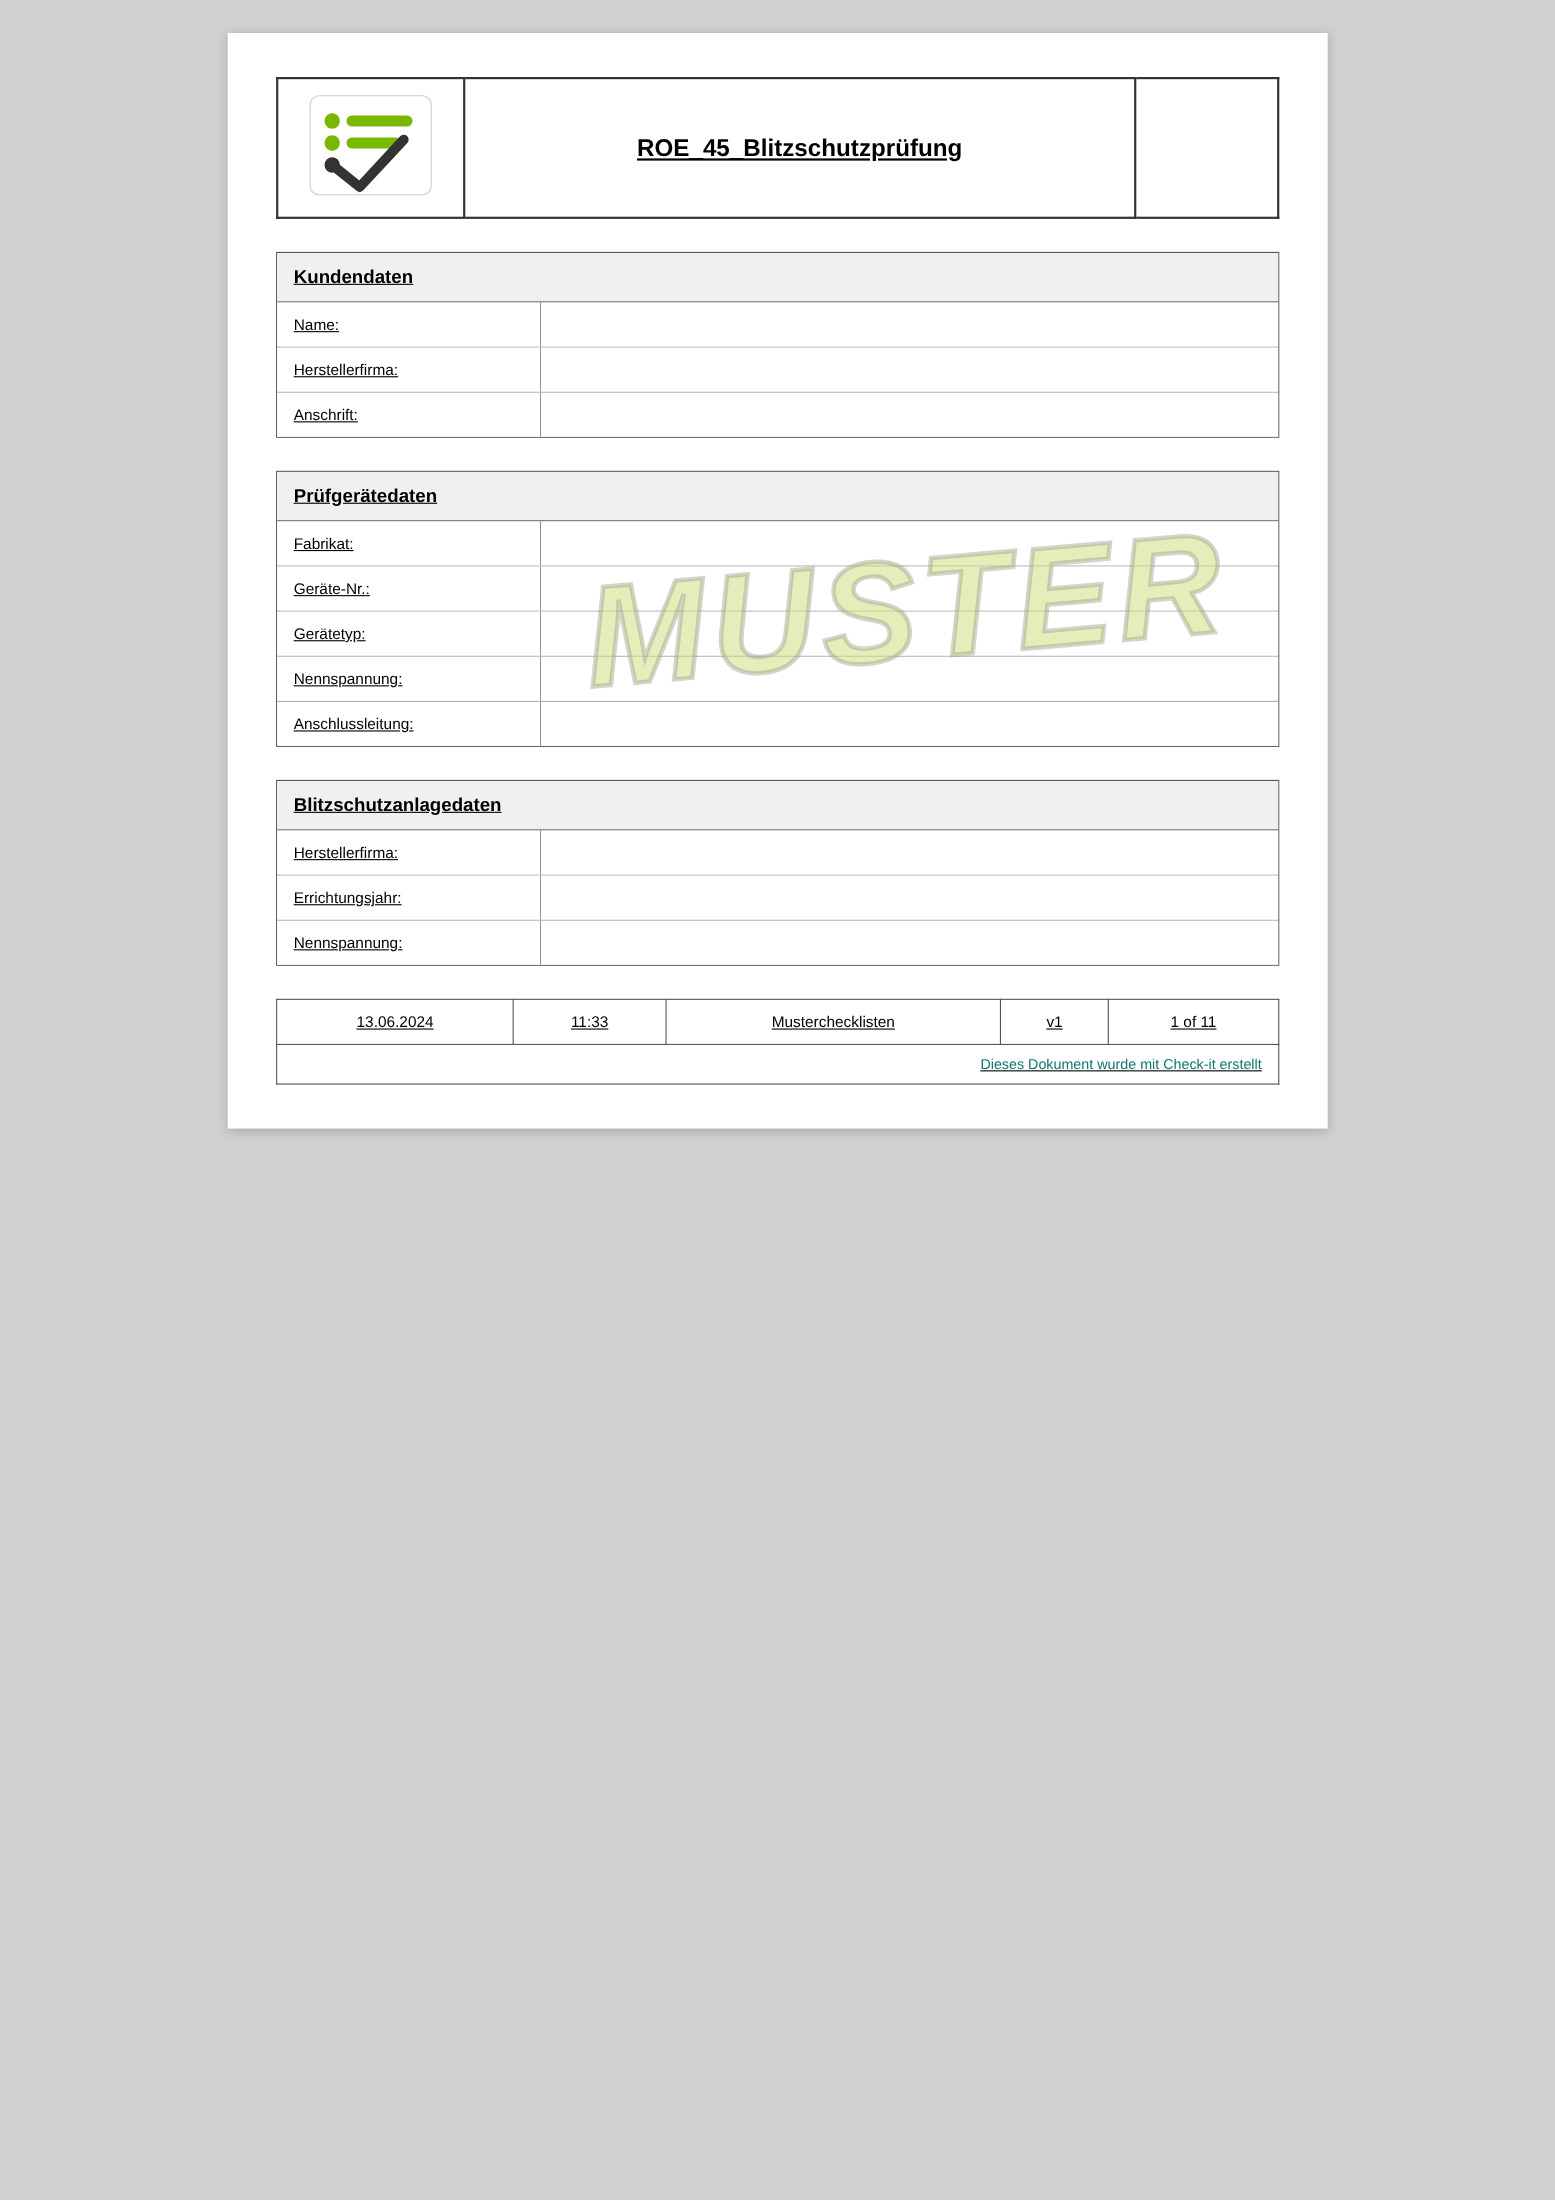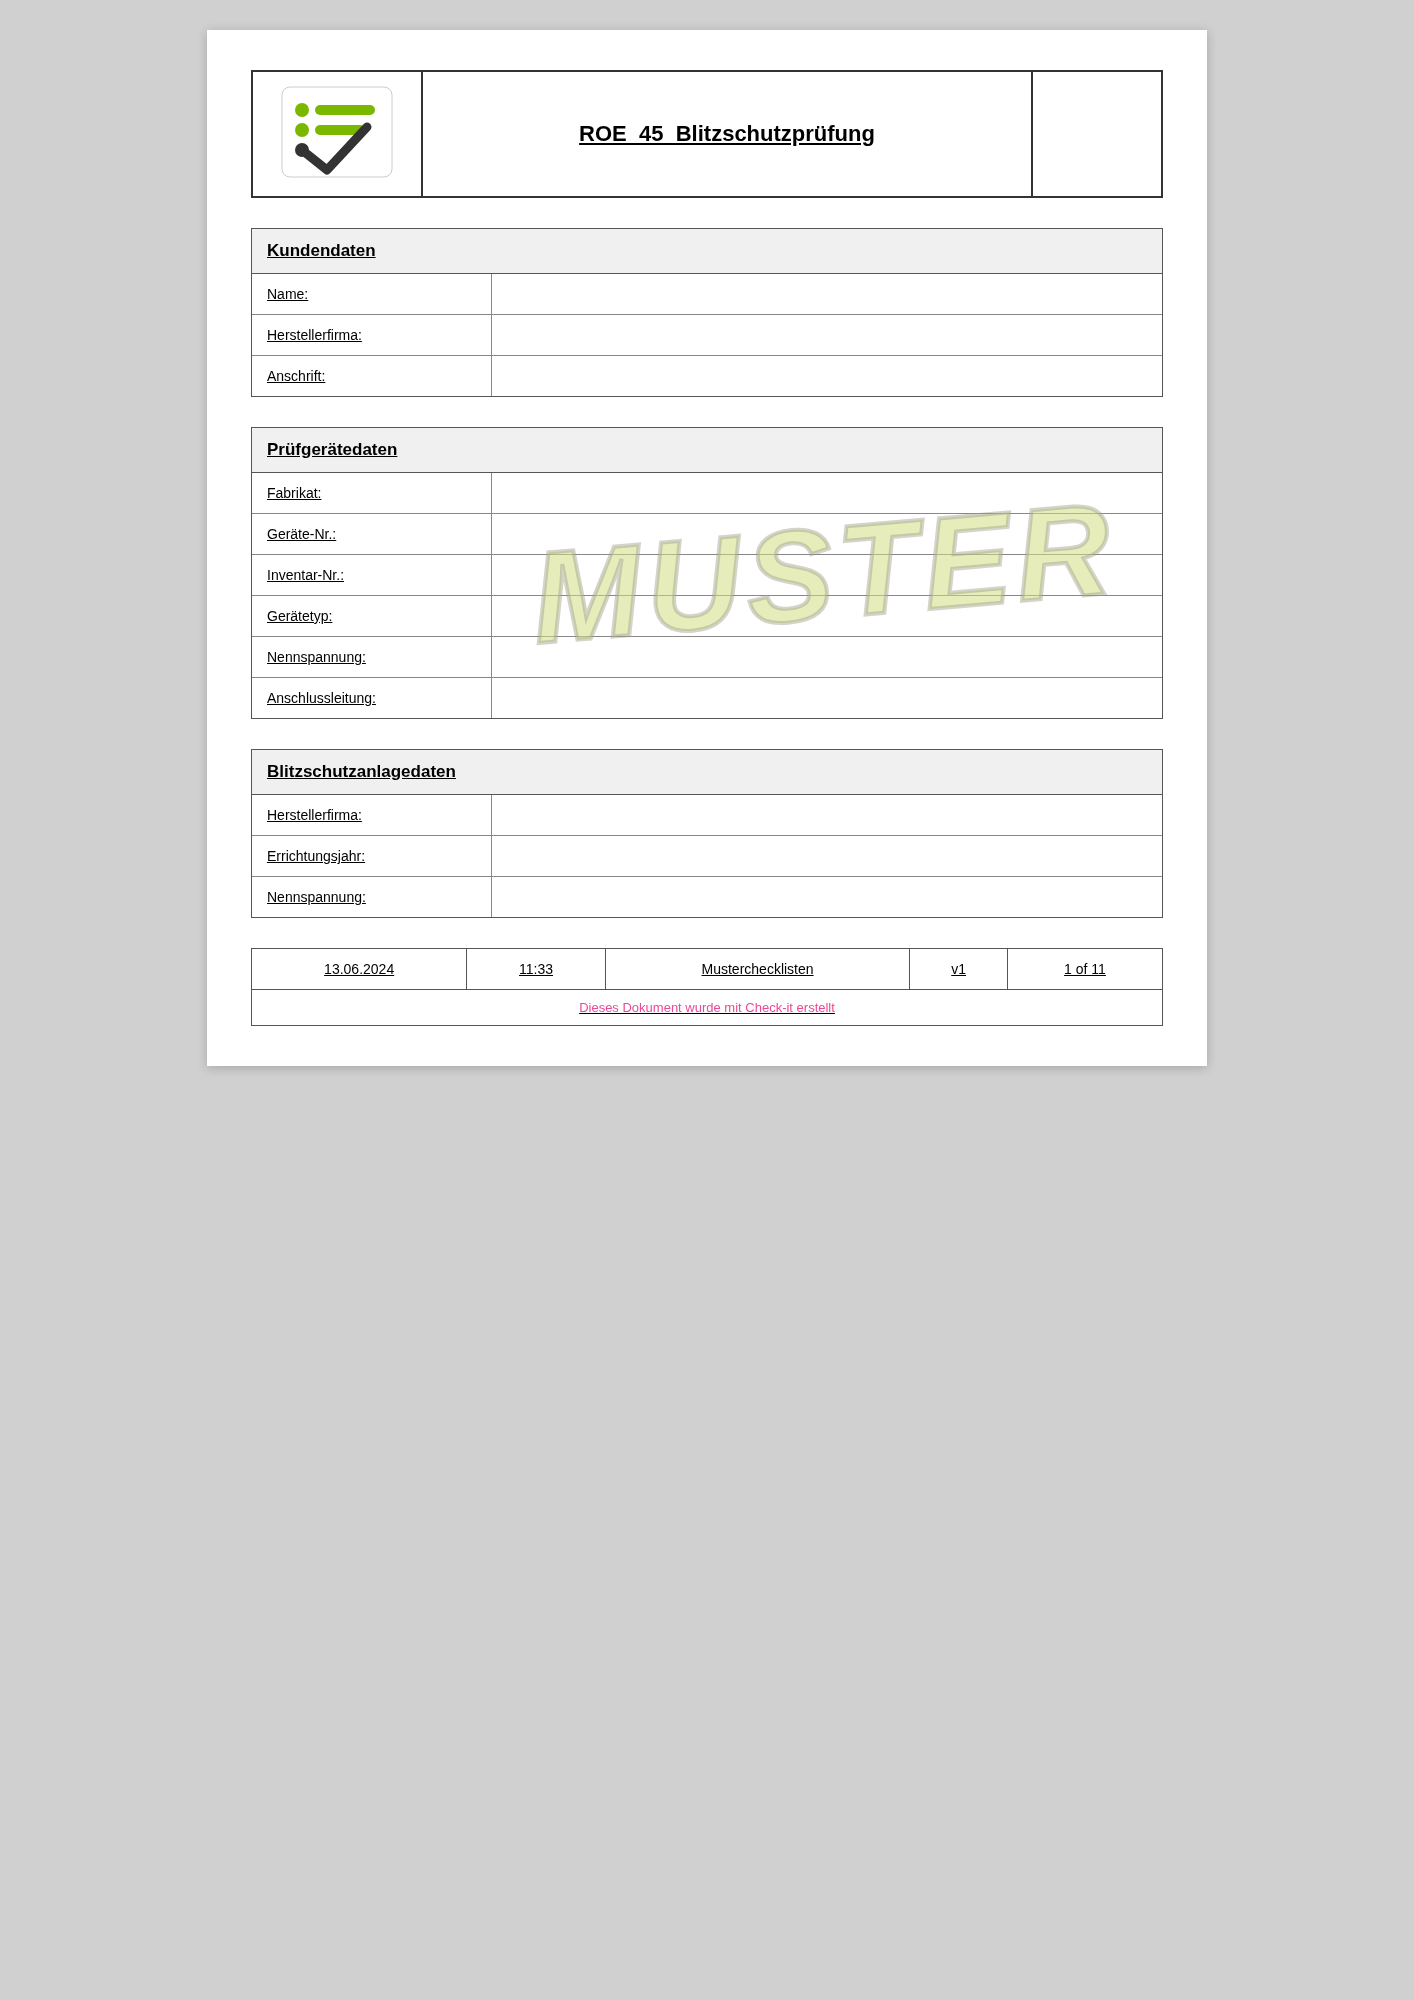--- a/index.html
+++ b/index.html
@@ -119,22 +119,22 @@
     }
     .footer-bottom {
       width: 100%;
       border-collapse: collapse;
       border: 1.5px solid #555;
       border-top: none;
     }
     .footer-bottom td {
       padding: 10px 15px;
       font-size: 13px;
-      text-align: center;
-      color: #ec4899;
+      text-align: right;
+      color: #0f766e;
     }
   </style>
 </head>
 <body>
 
 <div class="page">
 
   <table class="header-table">
     <tbody>
         <tr>
@@ -178,24 +178,20 @@
 
   <div class="section-block">
     <div class="muster-watermark">MUSTER</div>
     <div class="section-header">Prüfgerätedaten</div>
     <div class="section-row">
       <div class="section-label">Fabrikat:</div>
       <div class="section-value"></div>
     </div>
     <div class="section-row">
       <div class="section-label">Geräte-Nr.:</div>
-      <div class="section-value"></div>
-    </div>
-    <div class="section-row">
-      <div class="section-label">Inventar-Nr.:</div>
       <div class="section-value"></div>
     </div>
     <div class="section-row">
       <div class="section-label">Gerätetyp:</div>
       <div class="section-value"></div>
     </div>
     <div class="section-row">
       <div class="section-label">Nennspannung:</div>
       <div class="section-value"></div>
     </div>

